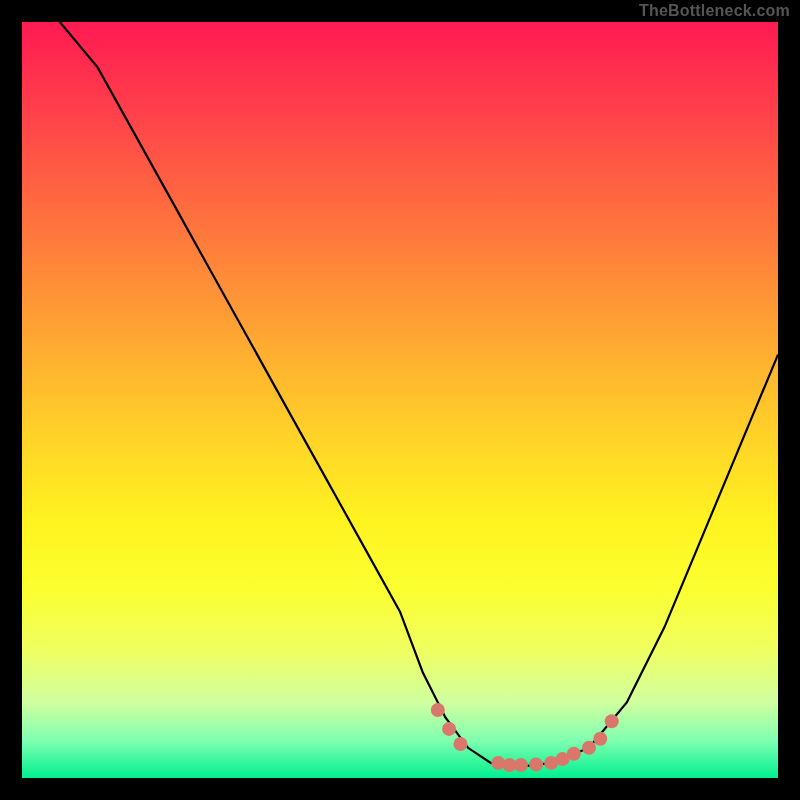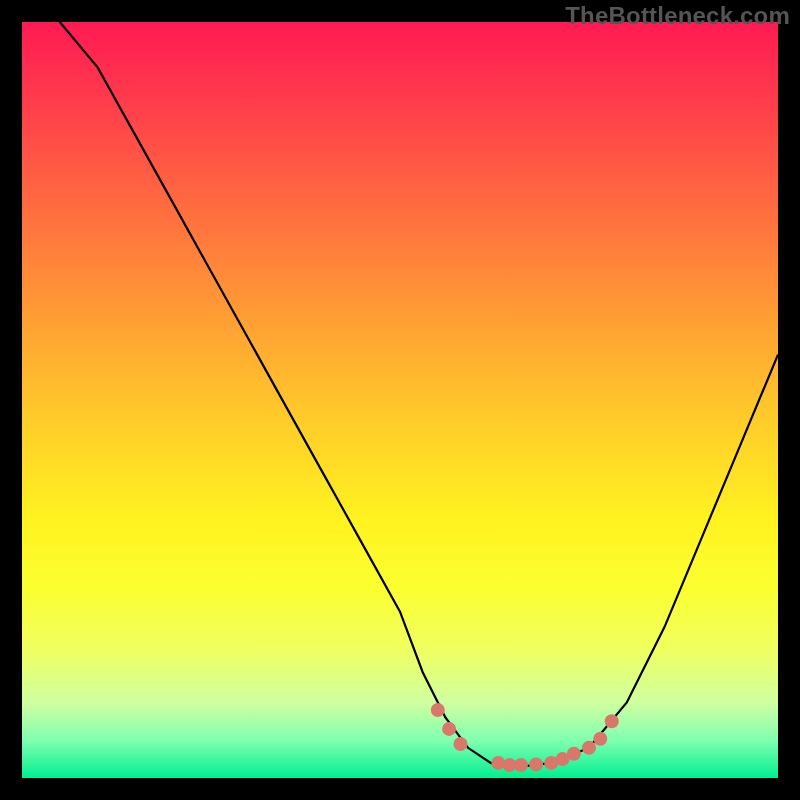--- a/index.html
+++ b/index.html
@@ -29,21 +29,21 @@
       #d0ffa0 90%,
       #80ffb0 95%,
       #00f090 100%
     );
   }
   .watermark {
     position: absolute;
     top: 2px;
     right: 10px;
     color: #555;
-    font-size: 24px;
+    font-size: 16px;
     font-weight: 600;
     letter-spacing: 0.2px;
     user-select: none;
   }
   svg.plot {
     position: absolute;
     left: 0;
     top: 0;
     width: 756px;
     height: 756px;

